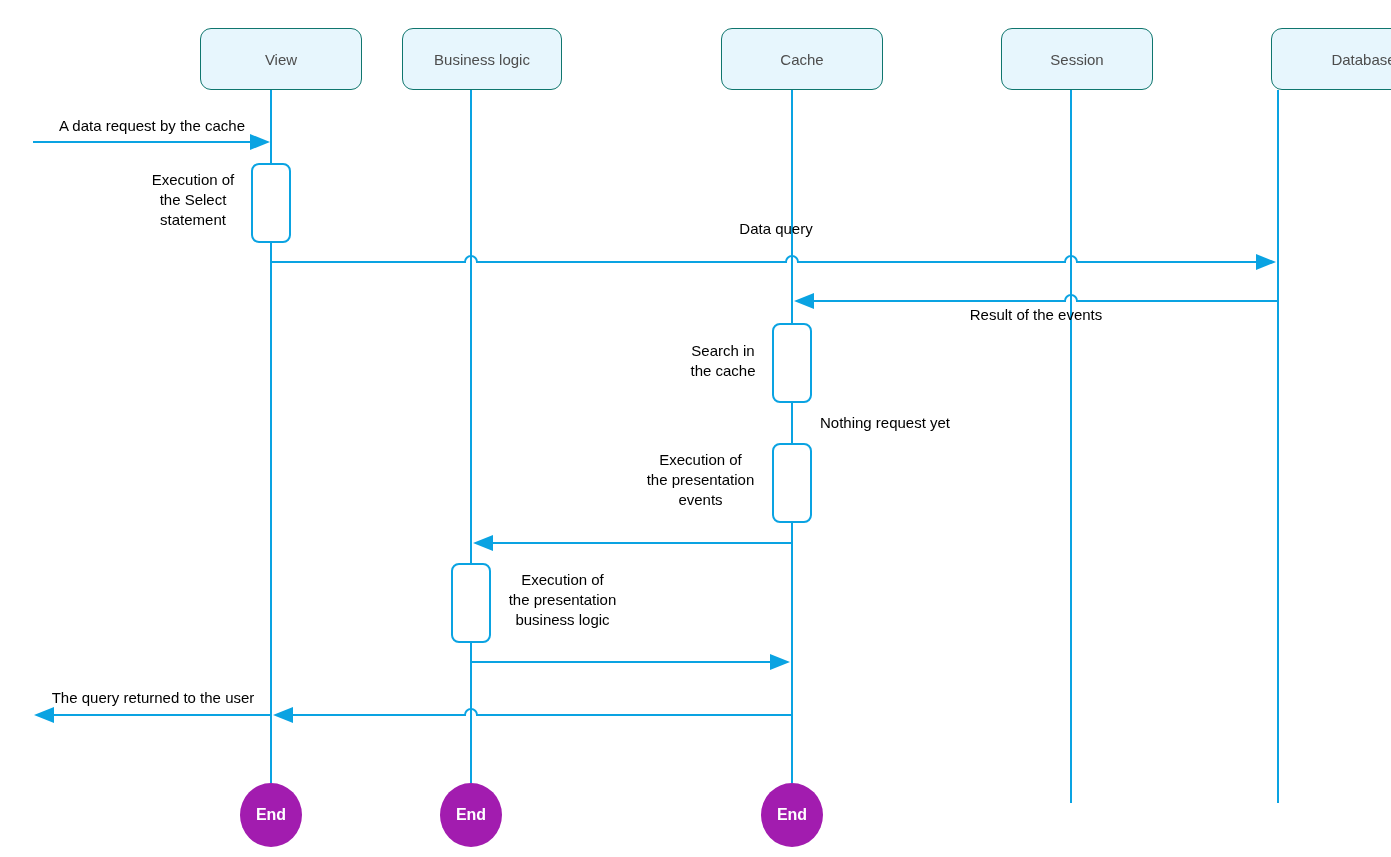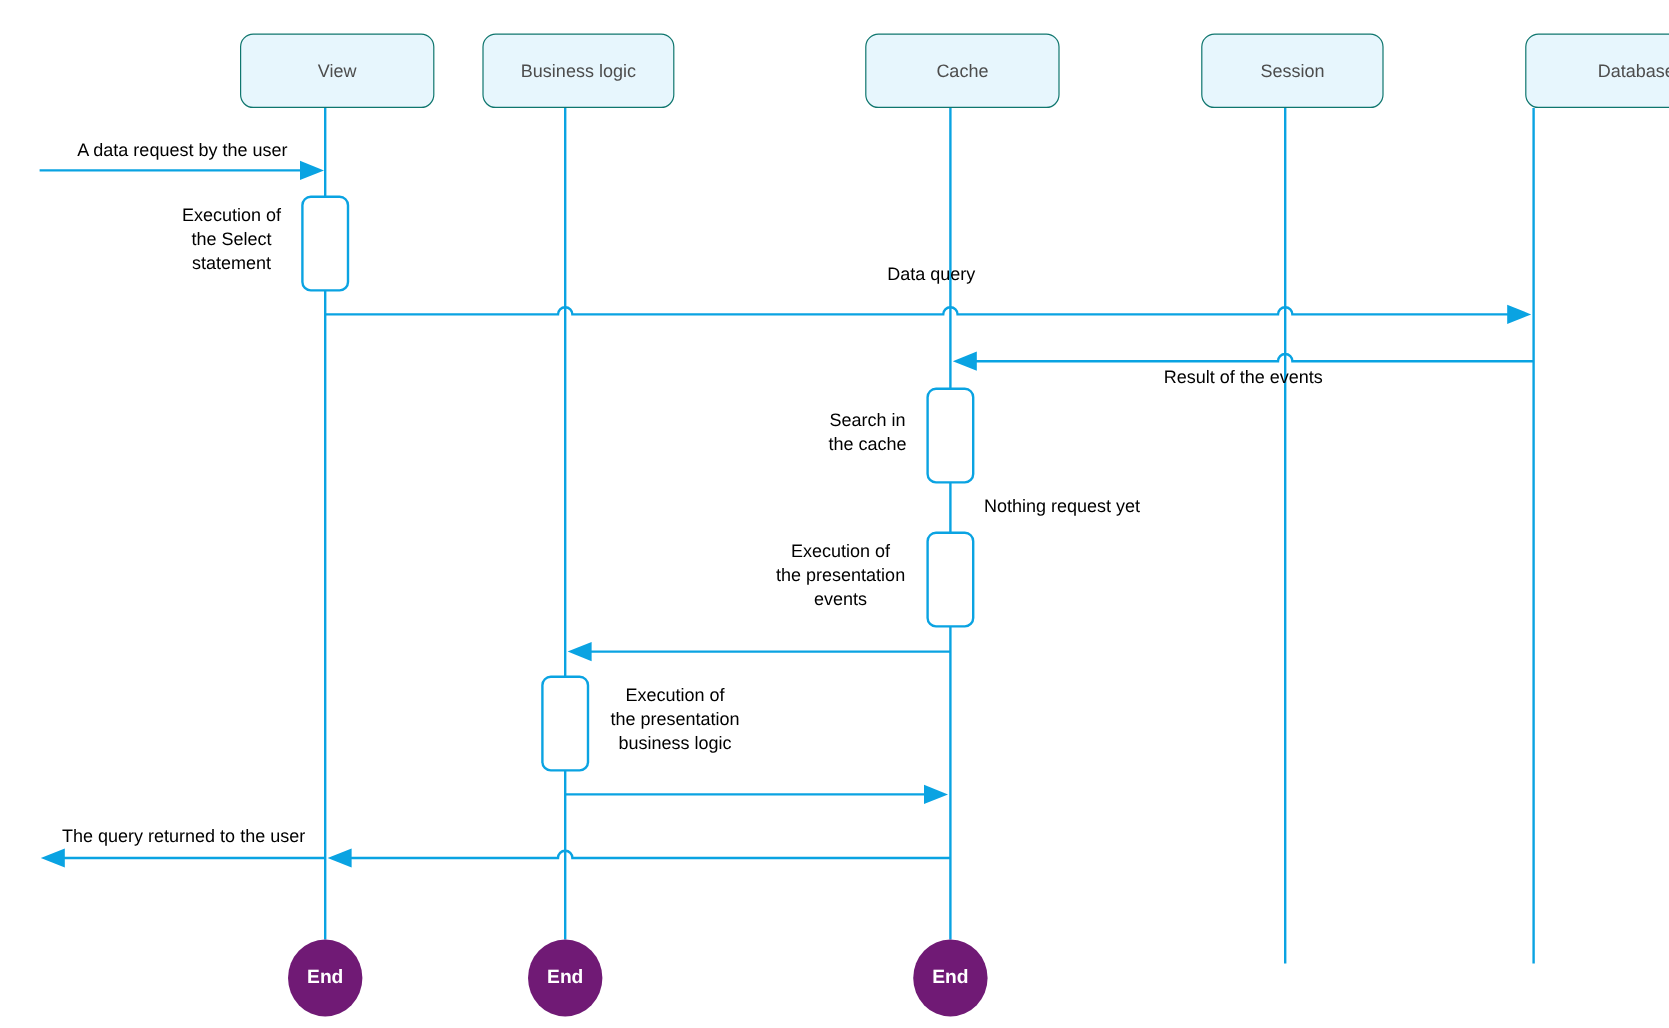--- a/index.html
+++ b/index.html
@@ -22,21 +22,21 @@
     background:#ffffff;border:2px solid #0aa3e2;border-radius:8px;
     box-sizing:border-box;
   }
   .msg-label{
     position:absolute;
     font-size:15px;line-height:20px;color:#000000;
     text-align:center;white-space:pre-line;
   }
   .end-node{
     position:absolute;width:62px;height:64px;border-radius:50%;
-    background:#701a75;color:#ffffff;
+    background:#a21caf;color:#ffffff;
     display:flex;align-items:center;justify-content:center;
     font-size:16px;font-weight:bold;
   }
 </style>
 </head>
 <body>
 
 <div id="canvas">
 
   <svg id="wires" width="1391" height="857" viewBox="0 0 1391 857">
@@ -89,21 +89,21 @@
   <div class="actor-box" style="left:392px;width:160px">Business logic</div>
   <div class="actor-box" style="left:711px;width:162px">Cache</div>
   <div class="actor-box" style="left:991px;width:152px">Session</div>
   <div class="actor-box" style="left:1261px;width:185px">Database</div>
 
   <div class="activation" style="left:251px;top:163px"></div>
   <div class="activation" style="left:772px;top:323px"></div>
   <div class="activation" style="left:772px;top:443px"></div>
   <div class="activation" style="left:451px;top:563px"></div>
 
-  <div class="msg-label" style="left:33px;top:116px;width:238px">A data request by the user</div>
+  <div class="msg-label" style="left:33px;top:116px;width:238px">A data request by the cache</div>
   <div class="msg-label" style="left:118px;top:170px;width:150px">Execution of
 the Select
 statement</div>
   <div class="msg-label" style="left:716px;top:219px;width:120px">Data query</div>
   <div class="msg-label" style="left:956px;top:305px;width:160px">Result of the events</div>
   <div class="msg-label" style="left:663px;top:341px;width:120px">Search in
 the cache</div>
   <div class="msg-label" style="left:805px;top:413px;width:160px">Nothing request yet</div>
   <div class="msg-label" style="left:628px;top:450px;width:145px">Execution of
 the presentation

